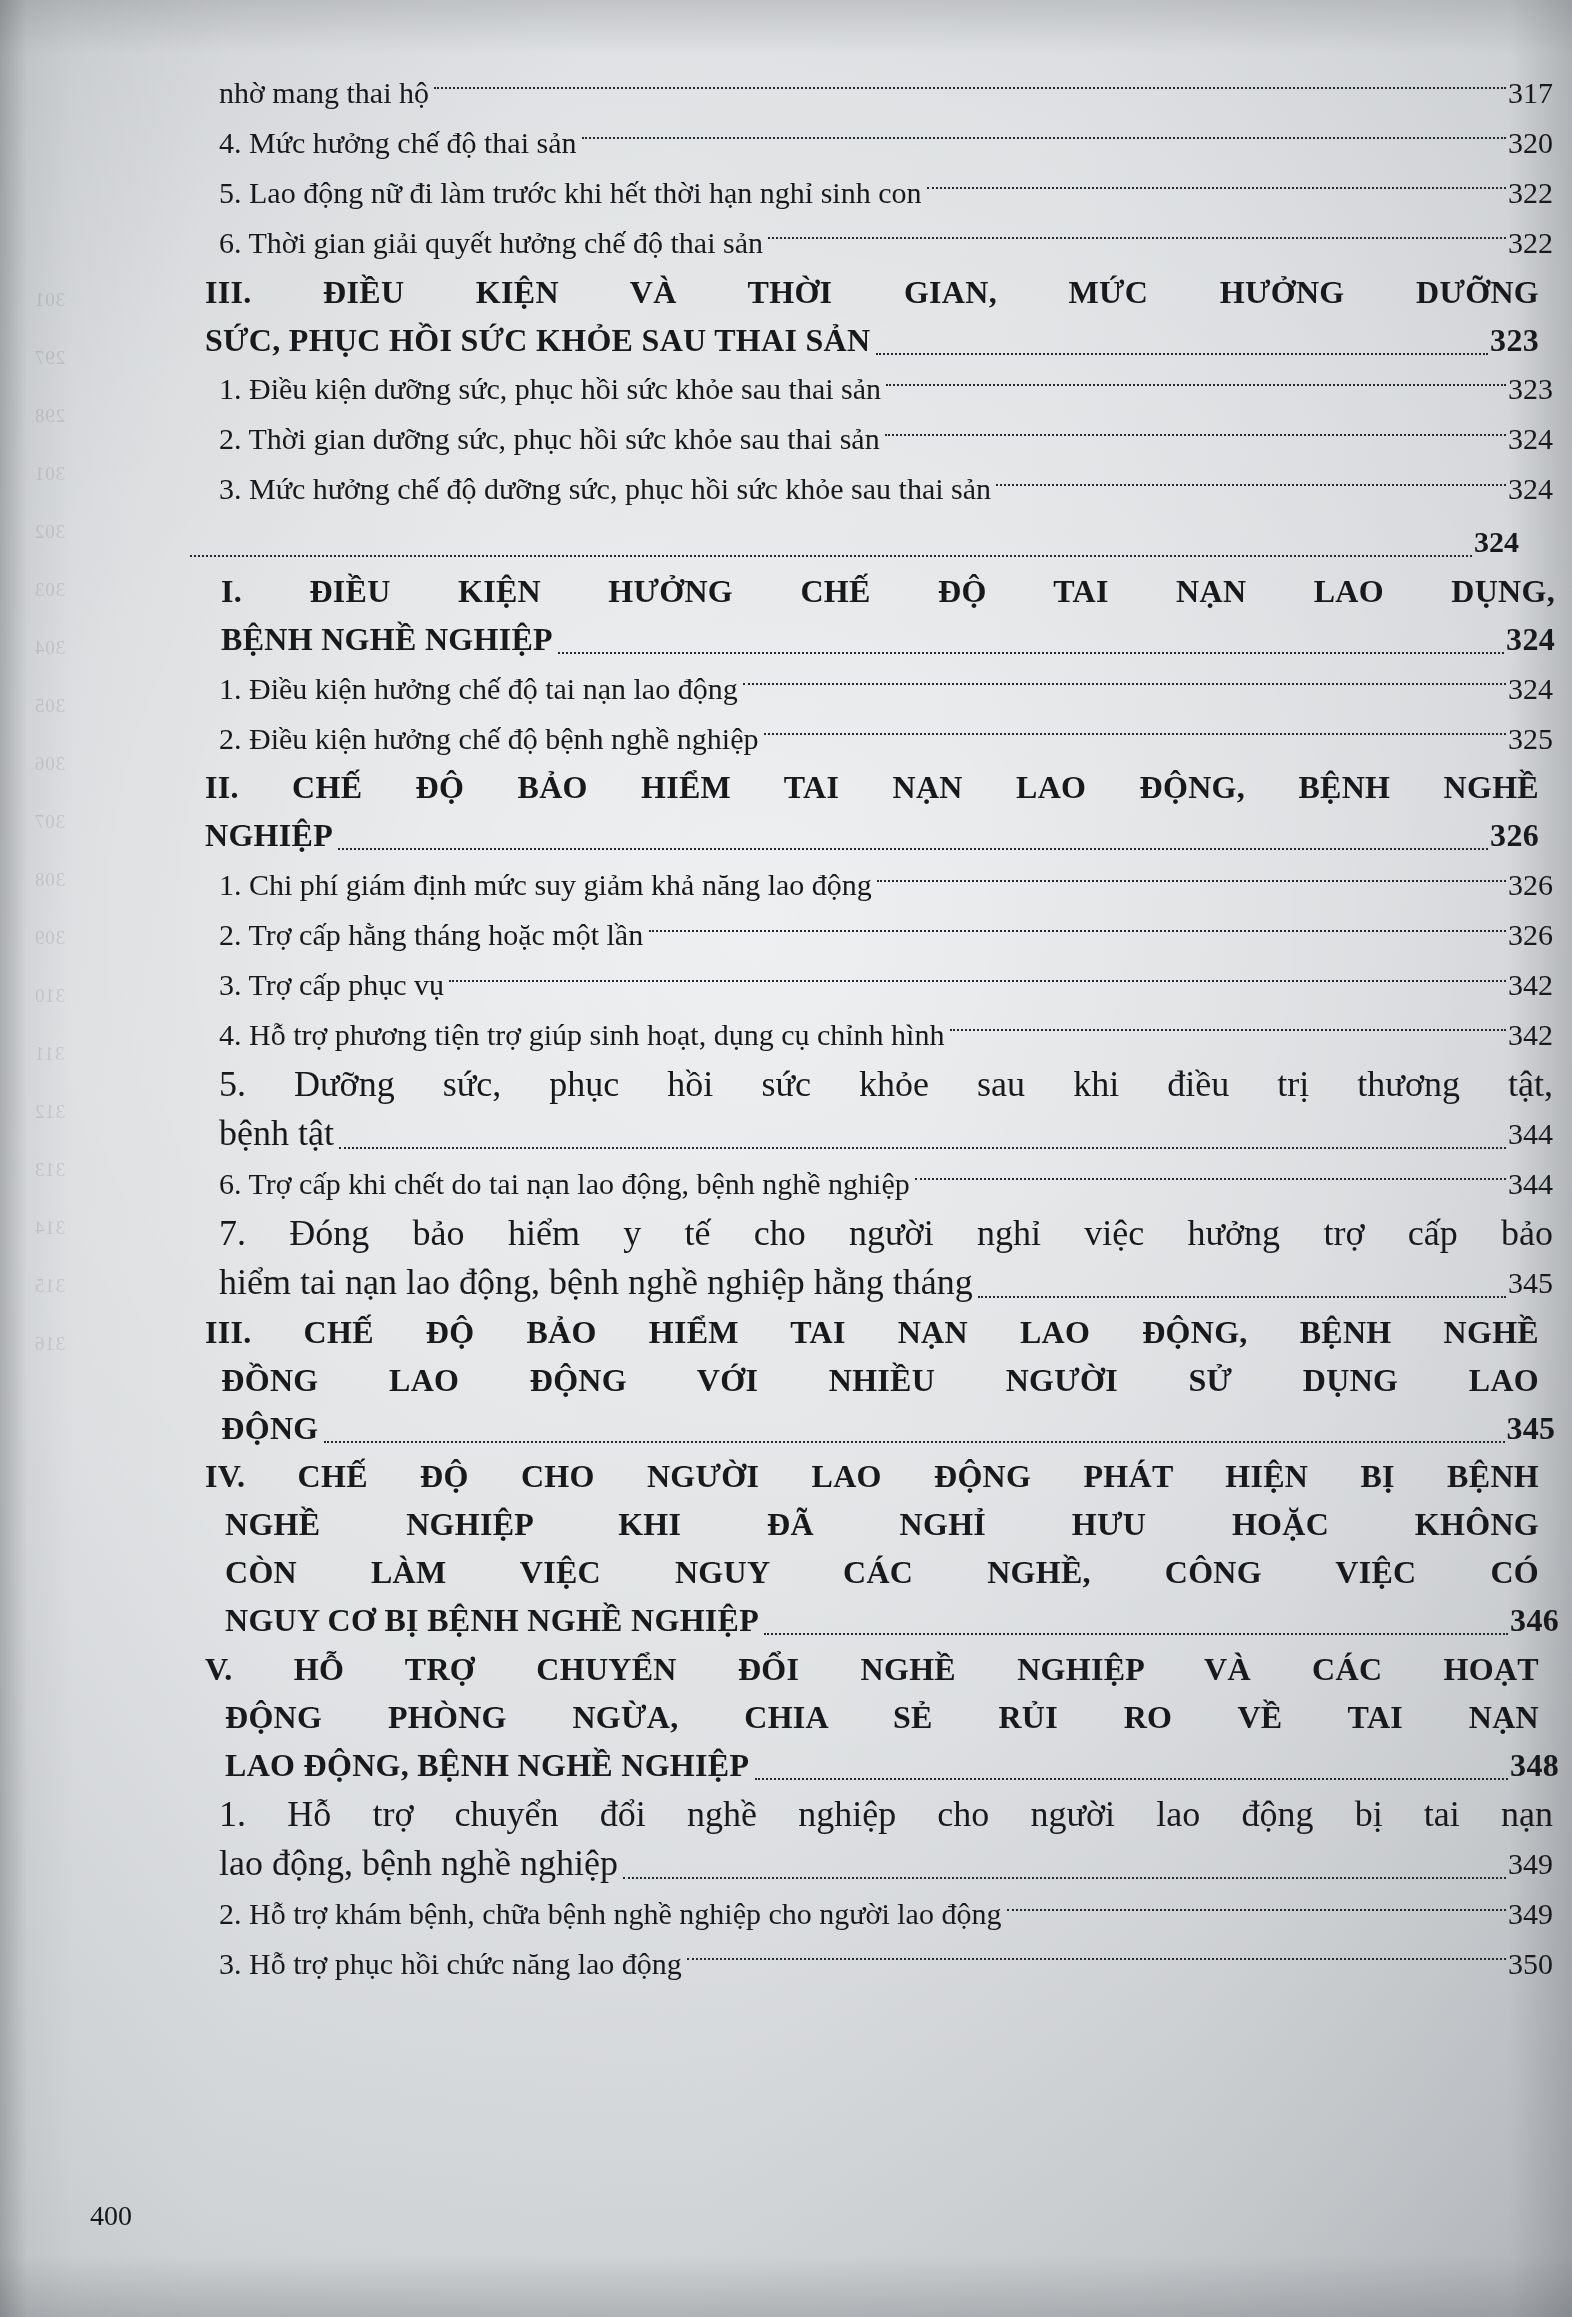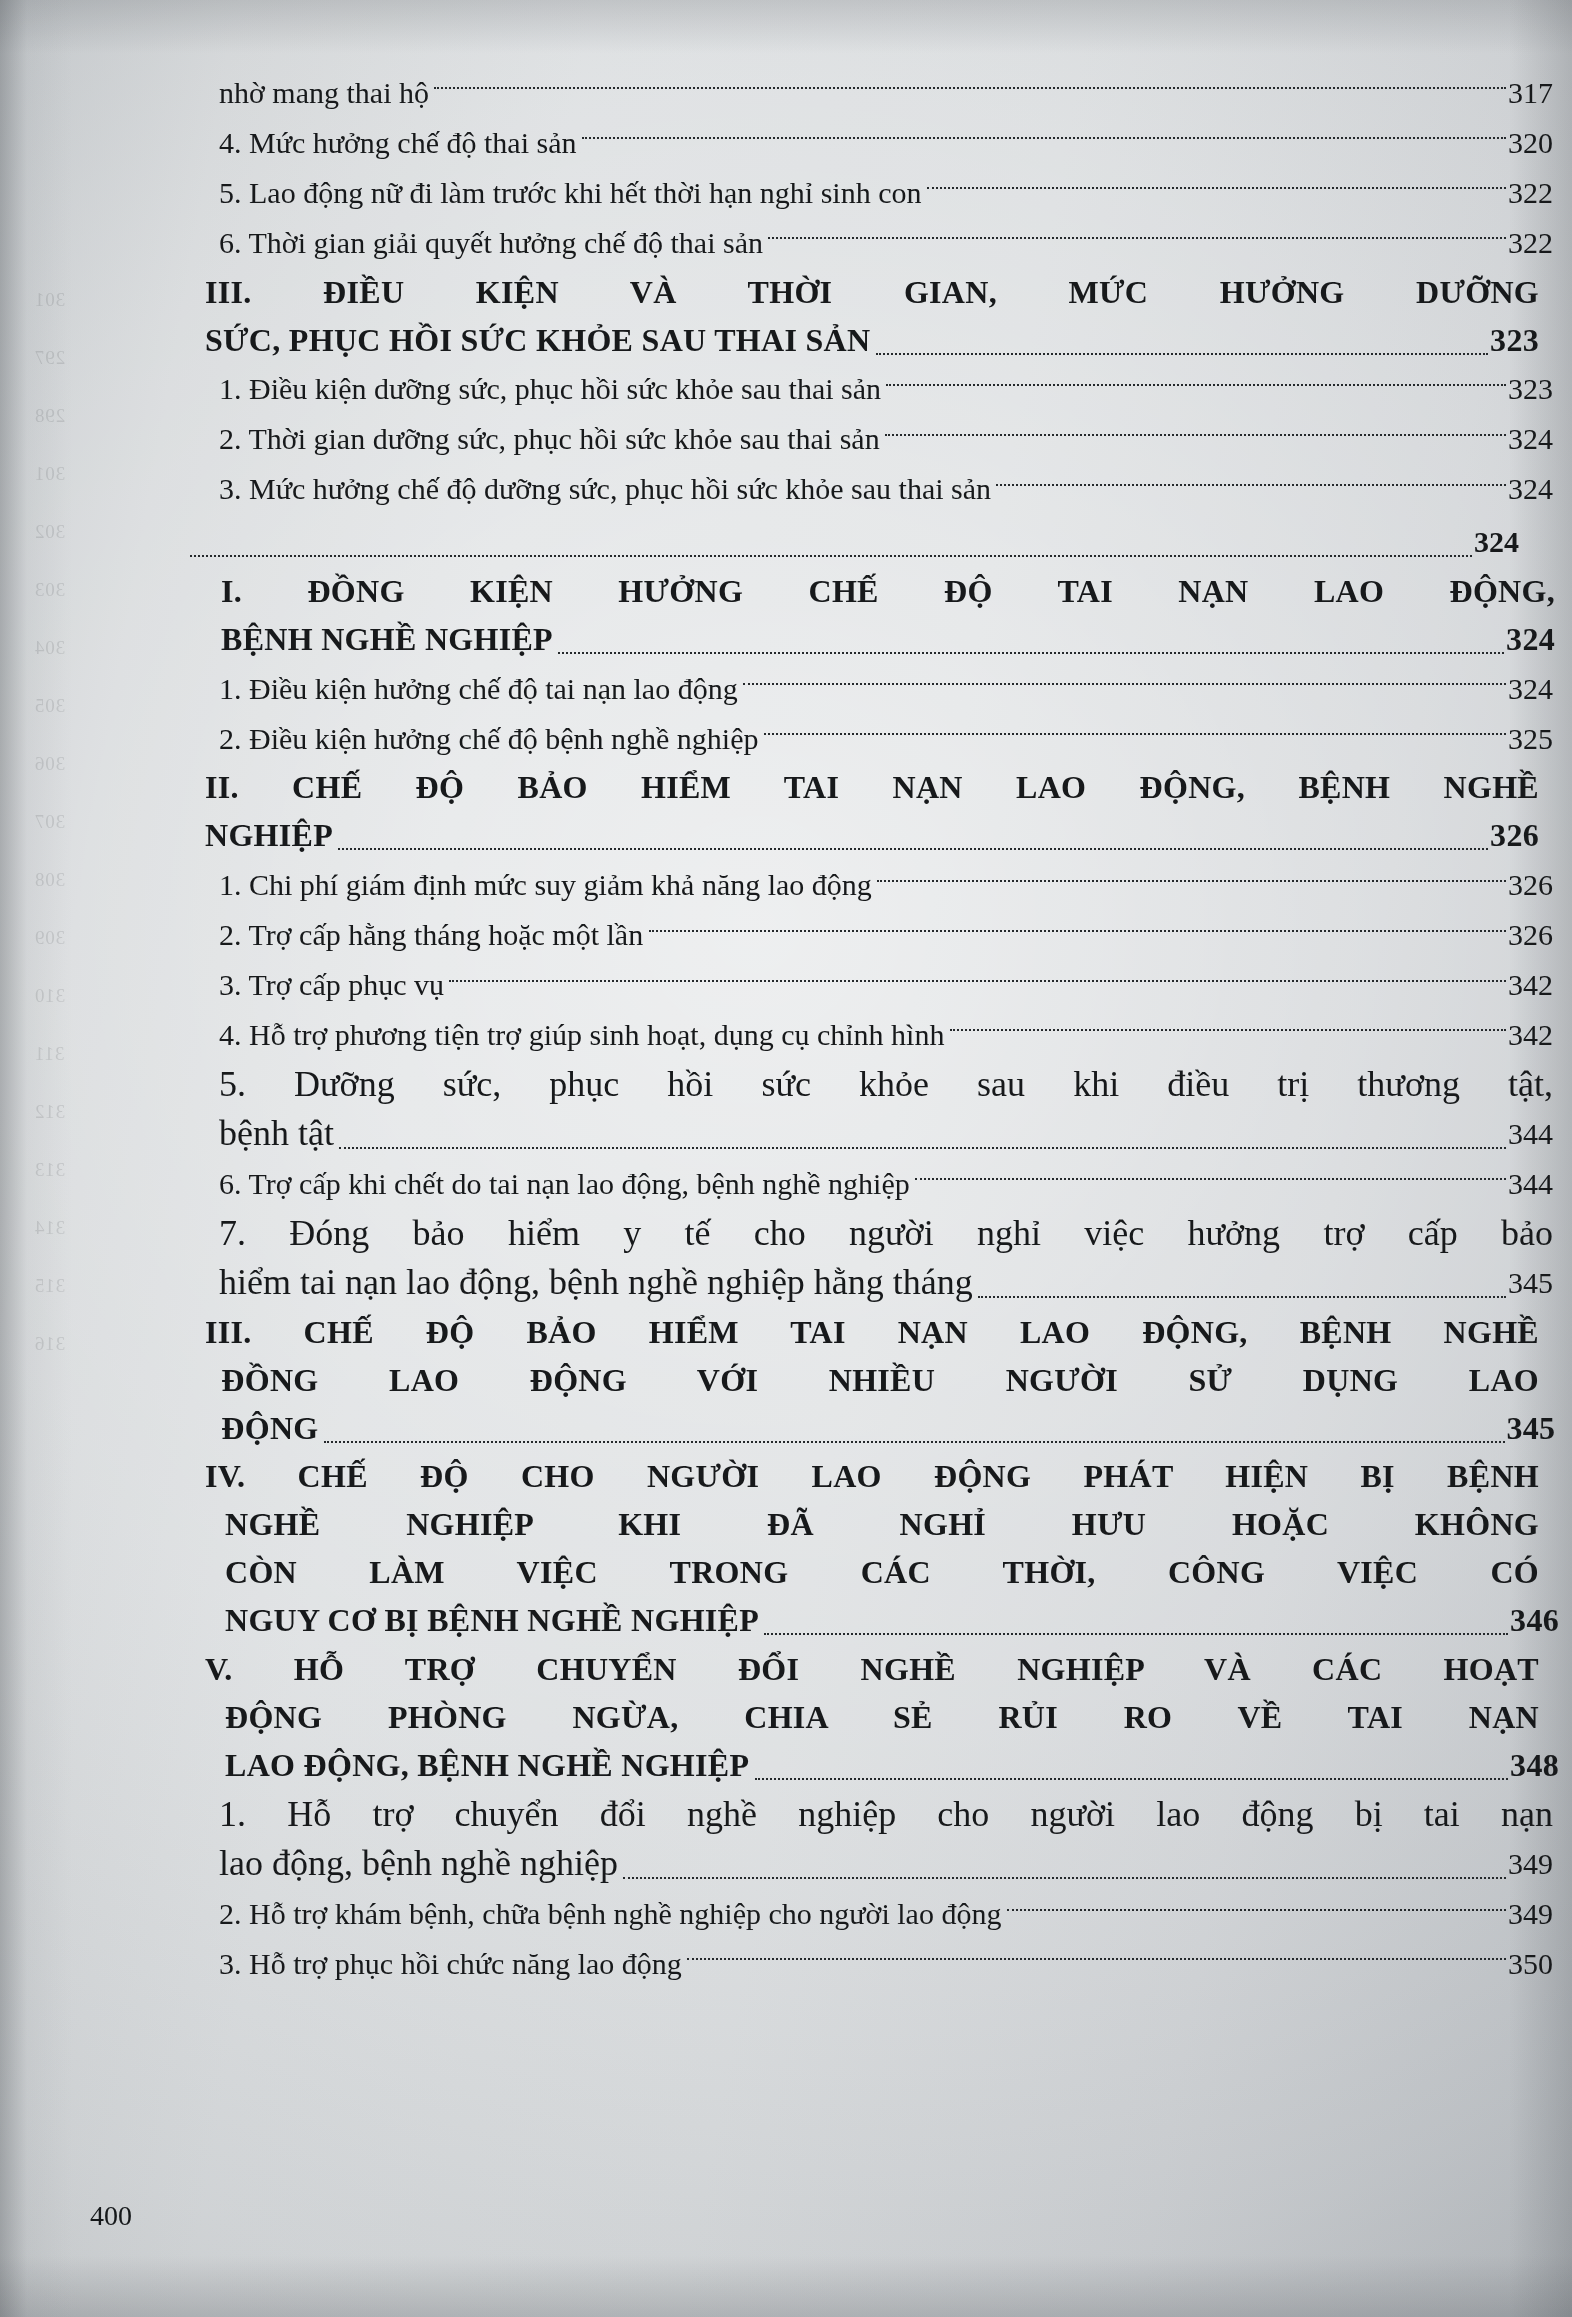--- a/index.html
+++ b/index.html
@@ -230,21 +230,21 @@
       <span class="lead"></span>
       <span class="pg">324</span>
     </div>
 
     <div class="row muc" style="margin-top:3.6px;">
       <span class="lead"></span>
       <span class="pg">324</span>
     </div>
 
     <div class="blk lvl1" style="padding-left:36px;">
-      <div class="wrapline j">I. ĐỒNG KIỆN HƯỞNG CHẾ ĐỘ TAI NẠN LAO ĐỘNG,</div>
+      <div class="wrapline j">I. ĐIỀU KIỆN HƯỞNG CHẾ ĐỘ TAI NẠN LAO DỤNG,</div>
       <div class="row" style="padding-left:0;">
         <span class="txt wrapline">BỆNH NGHỀ NGHIỆP</span>
         <span class="lead"></span>
         <span class="pg wrapline">324</span>
       </div>
     </div>
 
     <div class="row lvl2">
       <span class="txt">1. Điều kiện hưởng chế độ tai nạn lao động</span>
       <span class="lead"></span>
@@ -320,21 +320,21 @@
       <div class="row" style="padding-left:16.3px;">
         <span class="txt wrapline">ĐỘNG</span>
         <span class="lead"></span>
         <span class="pg wrapline">345</span>
       </div>
     </div>
 
     <div class="blk lvl1" style="padding-left:20px;">
       <div class="wrapline j">IV. CHẾ ĐỘ CHO NGƯỜI LAO ĐỘNG PHÁT HIỆN BỊ BỆNH</div>
       <div class="wrapline j" style="padding-left:20px;">NGHỀ NGHIỆP KHI ĐÃ NGHỈ HƯU HOẶC KHÔNG</div>
-      <div class="wrapline j" style="padding-left:20px;">CÒN LÀM VIỆC TRONG CÁC THỜI, CÔNG VIỆC CÓ</div>
+      <div class="wrapline j" style="padding-left:20px;">CÒN LÀM VIỆC NGUY CÁC NGHỀ, CÔNG VIỆC CÓ</div>
       <div class="row" style="padding-left:20px;">
         <span class="txt wrapline">NGUY CƠ BỊ BỆNH NGHỀ NGHIỆP</span>
         <span class="lead"></span>
         <span class="pg wrapline">346</span>
       </div>
     </div>
 
     <div class="blk lvl1" style="padding-left:20px;">
       <div class="wrapline j">V. HỖ TRỢ CHUYỂN ĐỔI NGHỀ NGHIỆP VÀ CÁC HOẠT</div>
       <div class="wrapline j" style="padding-left:20px;">ĐỘNG PHÒNG NGỪA, CHIA SẺ RỦI RO VỀ TAI NẠN</div>

